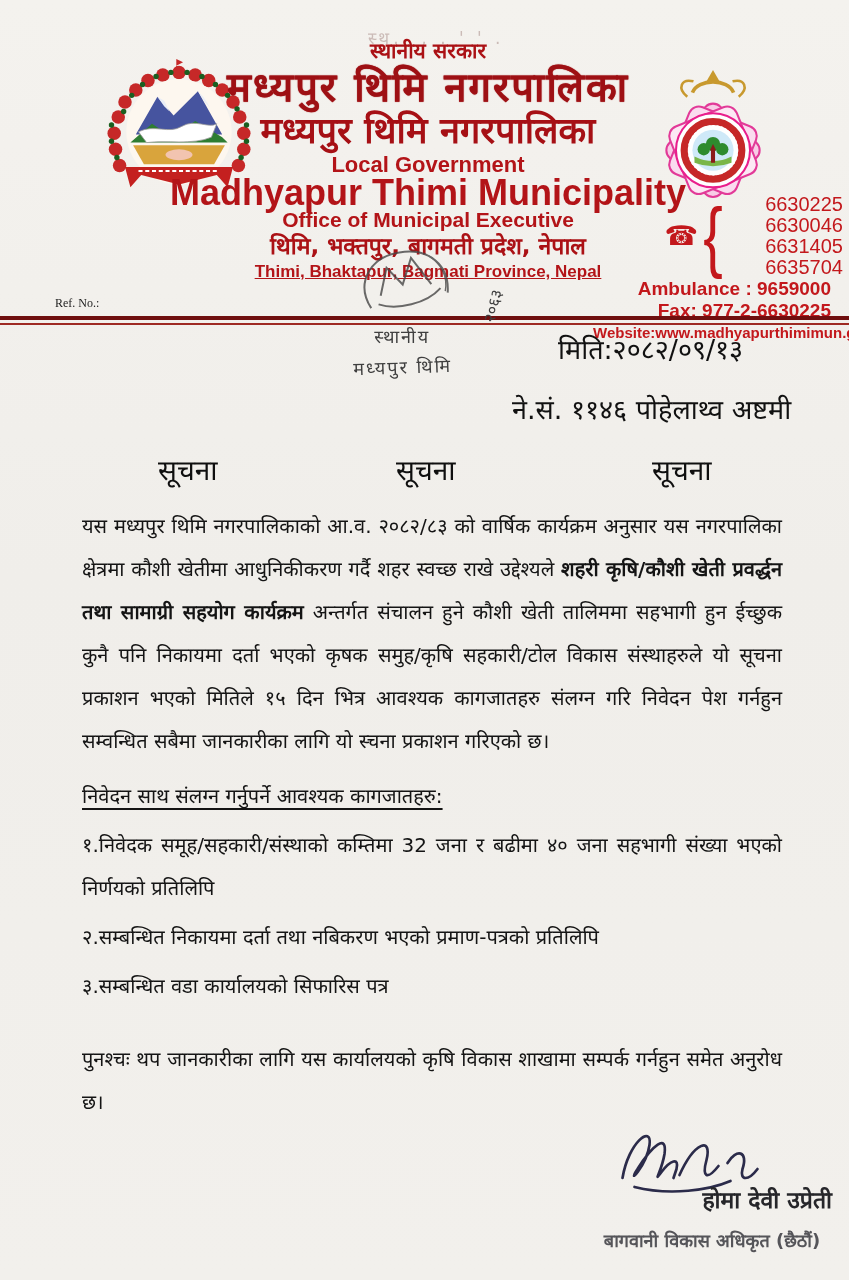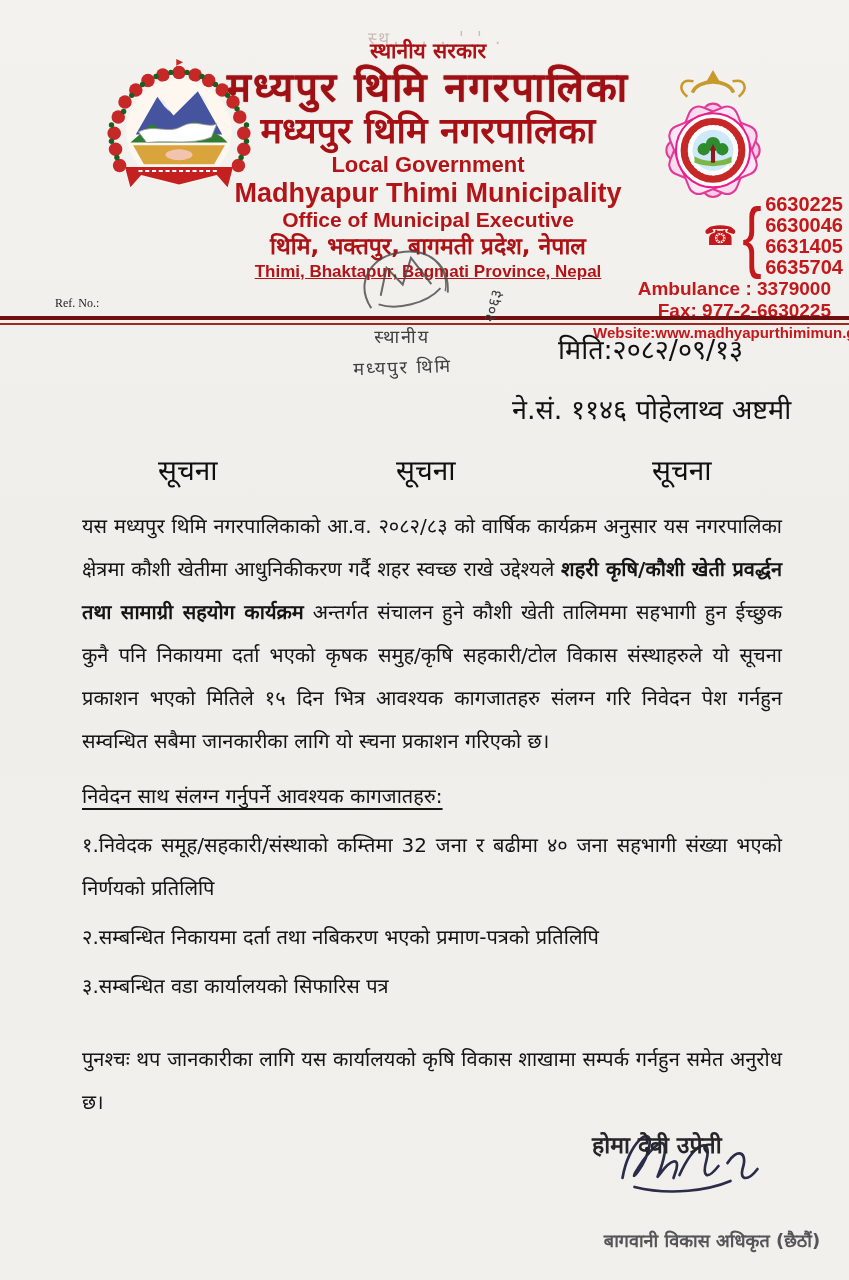--- a/index.html
+++ b/index.html
@@ -10,32 +10,32 @@
     overflow:hidden;color:#1a1a1a;
   }
   .abs{position:absolute;}
   
   .ghost{color:#9a7a76;opacity:.45;font-size:17px;letter-spacing:4px;}
   .hdr{left:138px;top:38px;width:580px;text-align:center;color:#ab1115;}
   .hdr .l1{font-size:21px;font-weight:bold;line-height:26px;}
   .hdr .ranjana{font-size:40px;font-weight:900;line-height:46px;letter-spacing:2px;color:#9e1014;text-shadow:0 0 1px #9e1014;}
   .hdr .l2{font-size:36px;font-weight:800;line-height:42px;color:#a61015;}
   .hdr .l3{font-size:22px;font-weight:bold;line-height:26px;font-family:"Liberation Sans",sans-serif;color:#b31418;}
-  .hdr .l4{font-size:27px;font-weight:bold;line-height:30px;font-family:"Liberation Sans",sans-serif;color:#b31418;}
+  .hdr .l4{font-size:36px;font-weight:bold;line-height:30px;font-family:"Liberation Sans",sans-serif;color:#b31418;}
   .hdr .l5{font-size:26px;font-weight:bold;line-height:33px;}
   .hdr .l6{font-size:21px;font-weight:bold;line-height:24px;font-family:"Liberation Sans",sans-serif;color:#b31418;}
   .hdr .l7{font-size:23px;font-weight:bold;line-height:29px;}
   .hdr .l8{font-size:17px;font-weight:bold;line-height:21px;font-family:"Liberation Sans",sans-serif;color:#b31418;text-decoration:underline;}
   .refno{left:55px;top:296px;font-size:12px;color:#1c1c1c;font-family:Liberation Serif, serif;}
   
   .contact{right:6px;top:194px;width:250px;color:#c3181c;font-family:"Liberation Sans",sans-serif;text-align:right;}
   .phone-row{display:flex;justify-content:flex-end;align-items:center;}
   .phone-glyph{font-size:27px;margin-right:2px;color:#c3181c;}
   .brace{font-size:78px;line-height:84px;font-weight:400;transform:scaleX(.75);color:#c3181c;}
-  .phone-list{text-align:center;font-size:20px;font-weight:bold;line-height:21px;}
+  .phone-list{text-align:center;font-size:20px;font-weight:normal;line-height:21px;margin-left:39px;}
   .amb,.fax{font-size:19px;font-weight:bold;line-height:22px;padding-right:12px;}
   .website{font-size:15px;font-weight:bold;margin-top:2px;padding-right:2px;}
   
   .rule1{left:0;top:316px;width:849px;height:0;border-top:4px solid #6f0f0f;}
   .rule2{left:0;top:323px;width:849px;height:0;border-top:2px solid #9e2a23;}
   
   .stamp{left:332px;top:238px;width:190px;height:170px;transform:rotate(-13deg);color:#3f3f3f;z-index:5;}
   .stamp .t1{position:absolute;left:40px;top:80px;font-size:18px;transform:rotate(13deg);letter-spacing:2px;}
   .stamp .t2{position:absolute;left:12px;top:110px;font-size:18px;transform:rotate(11deg);letter-spacing:2px;}
   .stamp .yr{position:absolute;left:146px;top:72px;font-size:16px;transform:rotate(-62deg);}
@@ -44,21 +44,21 @@
   
   .suchana{top:450px;font-size:28px;color:#0f0f0f;}
   
   .bodytxt{left:82px;top:505px;width:700px;font-size:20px;line-height:43px;color:#141414;}
   .bodytxt p{margin:0;text-align:justify;}
   .bold-seg{font-weight:bold;}
   .docs-head{margin-top:12px !important;text-decoration:underline;text-underline-offset:5px;text-align:left !important;}
   .doc-item{margin-top:6px !important;}
   .postscript{margin-top:30px !important;}
   
-  .sig-name{left:592px;top:1128px;width:240px;text-align:left;font-size:23px;font-weight:bold;color:#26262a;}
+  .sig-name{left:592px;top:1183px;width:240px;text-align:right;font-size:23px;font-weight:bold;color:#26262a;}
   .sig-title{left:572px;top:1228px;width:280px;text-align:center;font-size:18px;font-weight:bold;color:#3a3a40;opacity:.85;}
 </style>
 </head>
 <body>
 
 <div class="page">
 
   <div class="abs ghost" style="left:368px;top:26px;">स्थ..   ,  . ' ' .</div>
 
   <div class="abs" style="left:98px;top:56px;width:162px;height:184px;">
@@ -149,21 +149,21 @@
     <div class="phone-row">
       <span class="phone-glyph">☎</span>
       <span class="brace">{</span>
       <span class="phone-list">
         <div>6630225</div>
         <div>6630046</div>
         <div>6631405</div>
         <div>6635704</div>
       </span>
     </div>
-    <div class="amb">Ambulance : 3379000</div>
+    <div class="amb">Ambulance : 9659000</div>
     <div class="fax">Fax: 977-2-6630225</div>
     <div class="website">Website:www.madhyapurthimimun.gov.np</div>
   </div>
 
   <div class="abs refno">Ref. No.:</div>
 
   <div class="abs rule1"></div>
   <div class="abs rule2"></div>
 
   <div class="abs stamp">

